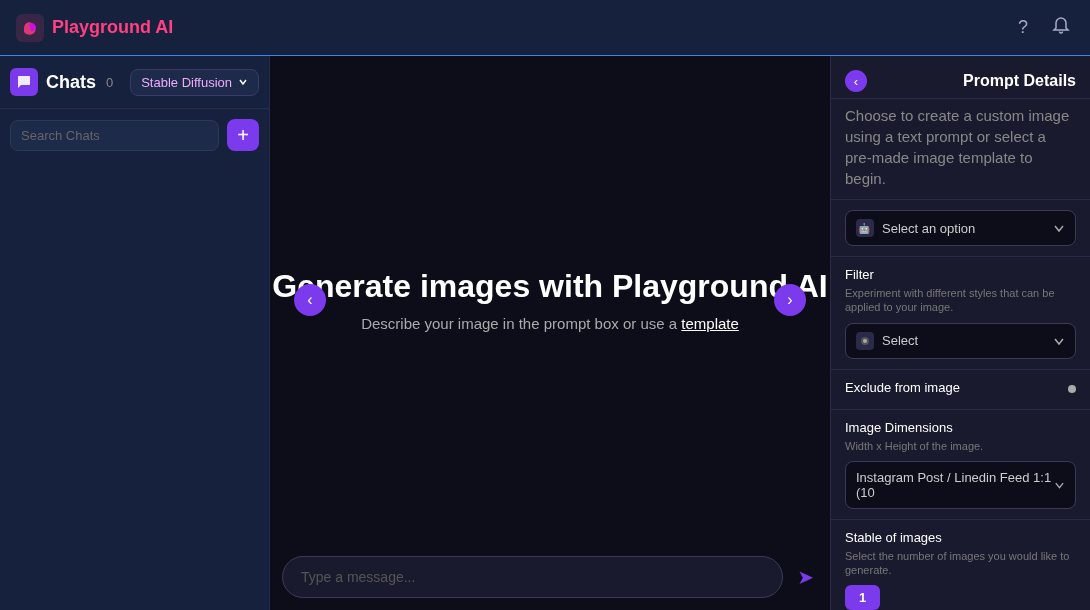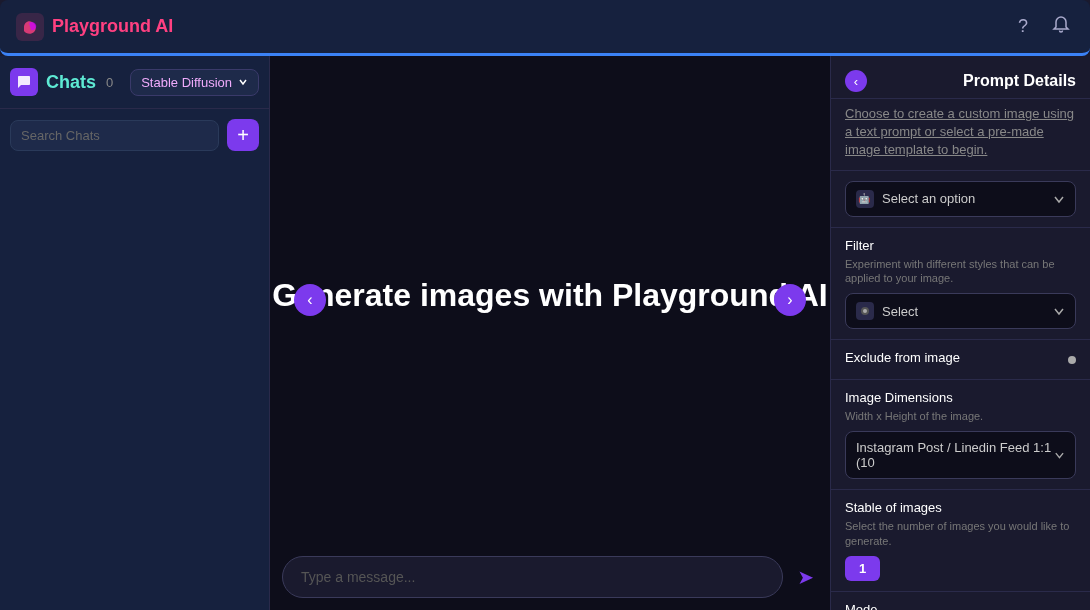--- a/index.html
+++ b/index.html
@@ -15,22 +15,21 @@
     }
 
     
     .header {
       display: flex;
       align-items: center;
       justify-content: space-between;
       background: #16213e;
       padding: 0 16px;
       height: 56px;
-      border-bottom: 3px solid #3b82f6;
-      border-radius: 8px;
+      border-bottom: 1px solid #3b82f6;
     }
     .header-left {
       display: flex;
       align-items: center;
       gap: 8px;
     }
     .logo-icon {
       width: 28px;
       height: 28px;
     }
@@ -88,21 +87,21 @@
       background: #7c3aed;
       border-radius: 6px;
       display: flex;
       align-items: center;
       justify-content: center;
       font-size: 14px;
     }
     .chats-title {
       font-size: 18px;
       font-weight: 700;
-      color: #5eead4;
+      color: #ffffff;
     }
     .chats-count {
       font-size: 13px;
       color: #888;
       margin-left: 2px;
     }
     .stable-diffusion-btn {
       display: flex;
       align-items: center;
       gap: 6px;
@@ -266,25 +265,24 @@
       width: 22px;
       height: 22px;
       border-radius: 50%;
       cursor: pointer;
       font-size: 13px;
       display: flex;
       align-items: center;
       justify-content: center;
     }
     .panel-desc {
-      font-size: 13px;
+      font-size: 15px;
       color: #888;
       padding: 6px 14px 10px;
       line-height: 1.4;
-      text-decoration: underline;
     }
     .panel-section {
       padding: 10px 14px;
       border-top: 1px solid #2a2a4a;
     }
     .section-label {
       font-size: 13px;
       font-weight: 400;
       color: #fff;
       margin-bottom: 4px;
@@ -400,20 +398,23 @@
       <button class="add-btn">+</button>
     </div>
   </div>
 
   <div class="center-content">
     <div class="center-body">
       <button class="nav-arrow-left">
         <span>‹</span>
       </button>
       <h1 class="main-title">Generate images with Playground AI</h1>
+      <p class="main-subtitle">
+        <span>Describe your image in the prompt box or use a </span><a class="template-link">template</a>
+      </p>
       <button class="nav-arrow-right">
         <span>›</span>
       </button>
     </div>
     <div class="chat-input-row">
       <input class="chat-input" type="text" placeholder="Type a message..." style="">
       <button class="send-btn">➤</button>
     </div>
   </div>
 

